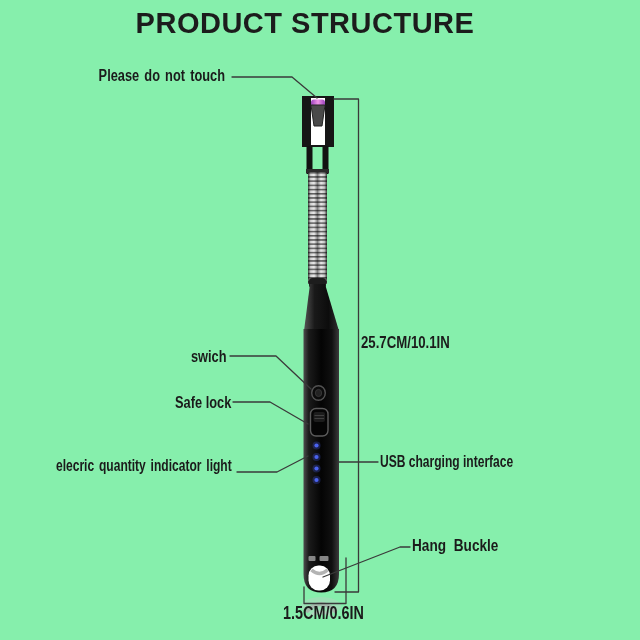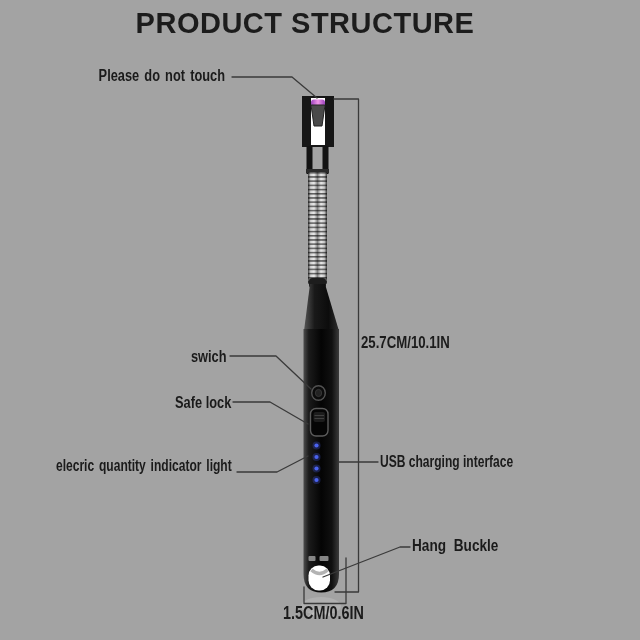--- a/index.html
+++ b/index.html
@@ -1,18 +1,18 @@
 <!DOCTYPE html>
 <html><head>
 <meta charset="utf-8">
 <style>
   html,body{margin:0;padding:0;background:#ffffff;}
   #stage{
     position:relative;width:640px;height:640px;margin:0 auto;
-    background:#a3a3a3;overflow:hidden;
+    background:#86efac;overflow:hidden;
     font-family:"Liberation Sans",sans-serif;
   }
   #diagram-svg{position:absolute;left:0;top:0;width:640px;height:640px;}
   .ann{stroke:#3a3a3a;stroke-width:1.3;fill:none;stroke-linejoin:round;stroke-linecap:round;}
   .lbl{
     position:absolute;font-weight:700;font-size:16px;color:#1b1b1b;
     white-space:nowrap;line-height:1.15;
   }
   .cR{transform:scaleX(.80);transform-origin:100% 50%;}
   .cL{transform:scaleX(.80);transform-origin:0 50%;}

